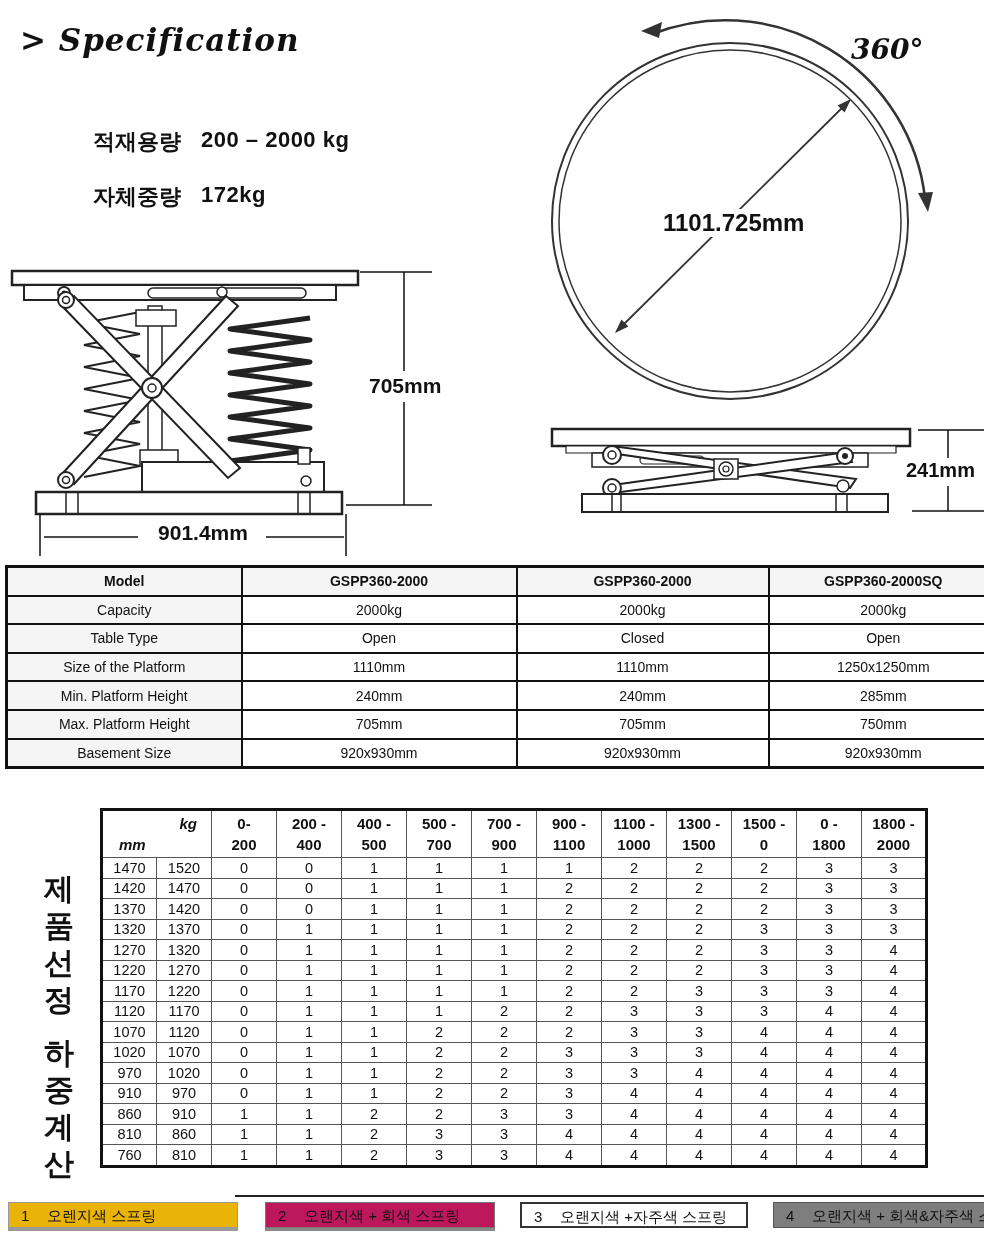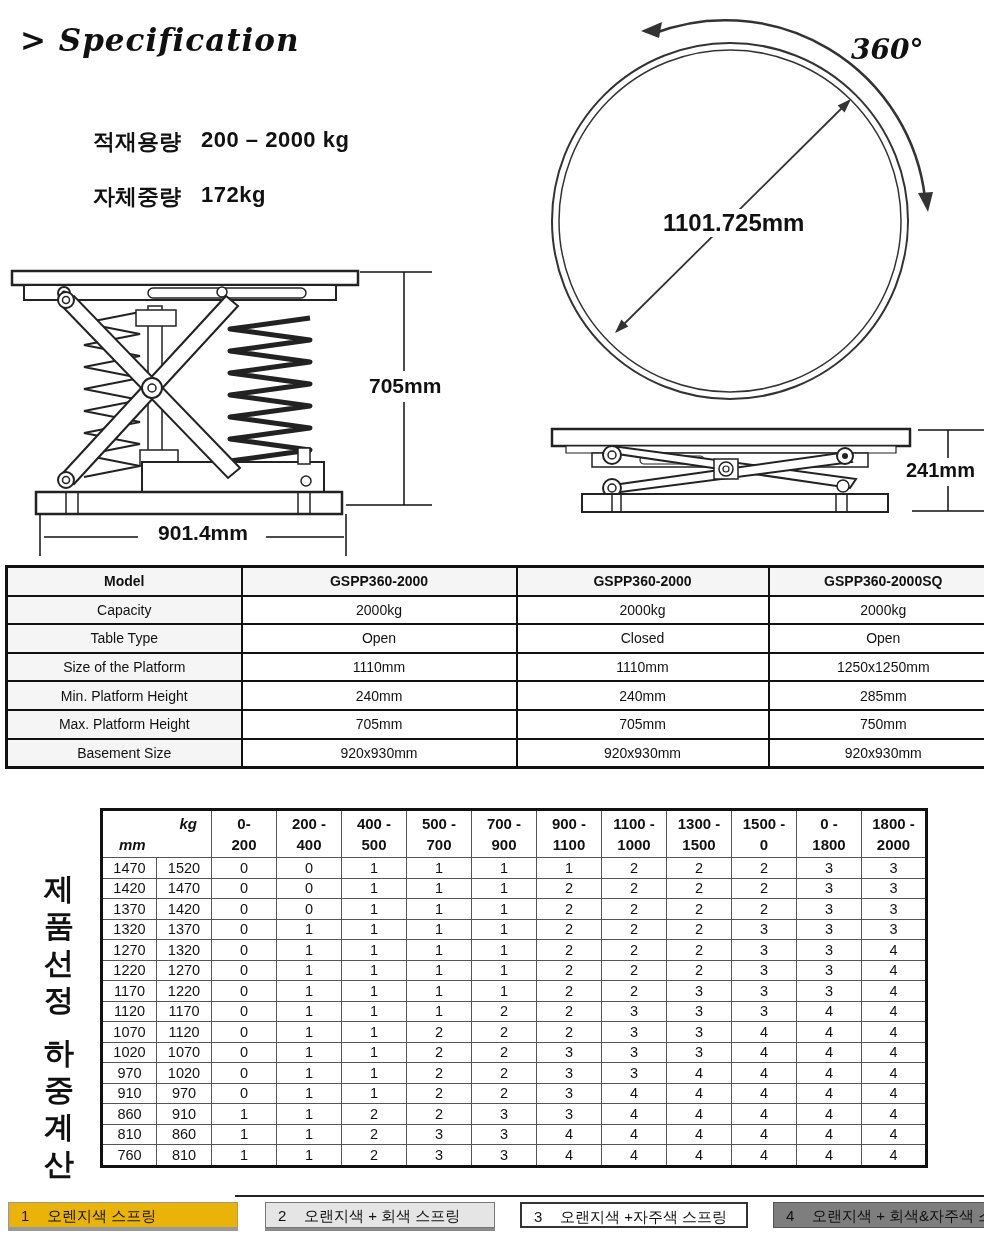--- a/index.html
+++ b/index.html
@@ -61,21 +61,21 @@
   #vcap-1 { top:854px; }
   #vcap-2 { top:1018px; }
 
   
   .legend-box { position:absolute; top:1202px; height:26px; line-height:25px;
                 font-size:15px; box-sizing:border-box; padding-left:12px;
                 white-space:nowrap; overflow:hidden; }
   .legend-box .num { display:inline-block; min-width:26px; }
   .lg-light   { left:8px;   width:230px; background:#eab308; border:1px solid #999;
                 box-shadow:0 3px 0 #9a9a9a; }
-  .lg-mid     { left:265px; width:230px; background:#e5e5e5; border:1px solid #777;
+  .lg-mid     { left:265px; width:230px; background:#be185d; border:1px solid #777;
                 box-shadow:0 3px 0 #8a8a8a; }
   .lg-outline { left:520px; width:228px; background:#fff; border:2px solid #333; }
   .lg-dark    { left:773px; width:227px; background:#7e7e7e; border:1px solid #555; }
 
   .legend-topline { position:absolute; left:235px; top:1195px; width:765px; height:2px;
                     background:#222; }
 </style>
 </head>
 <body>
 

